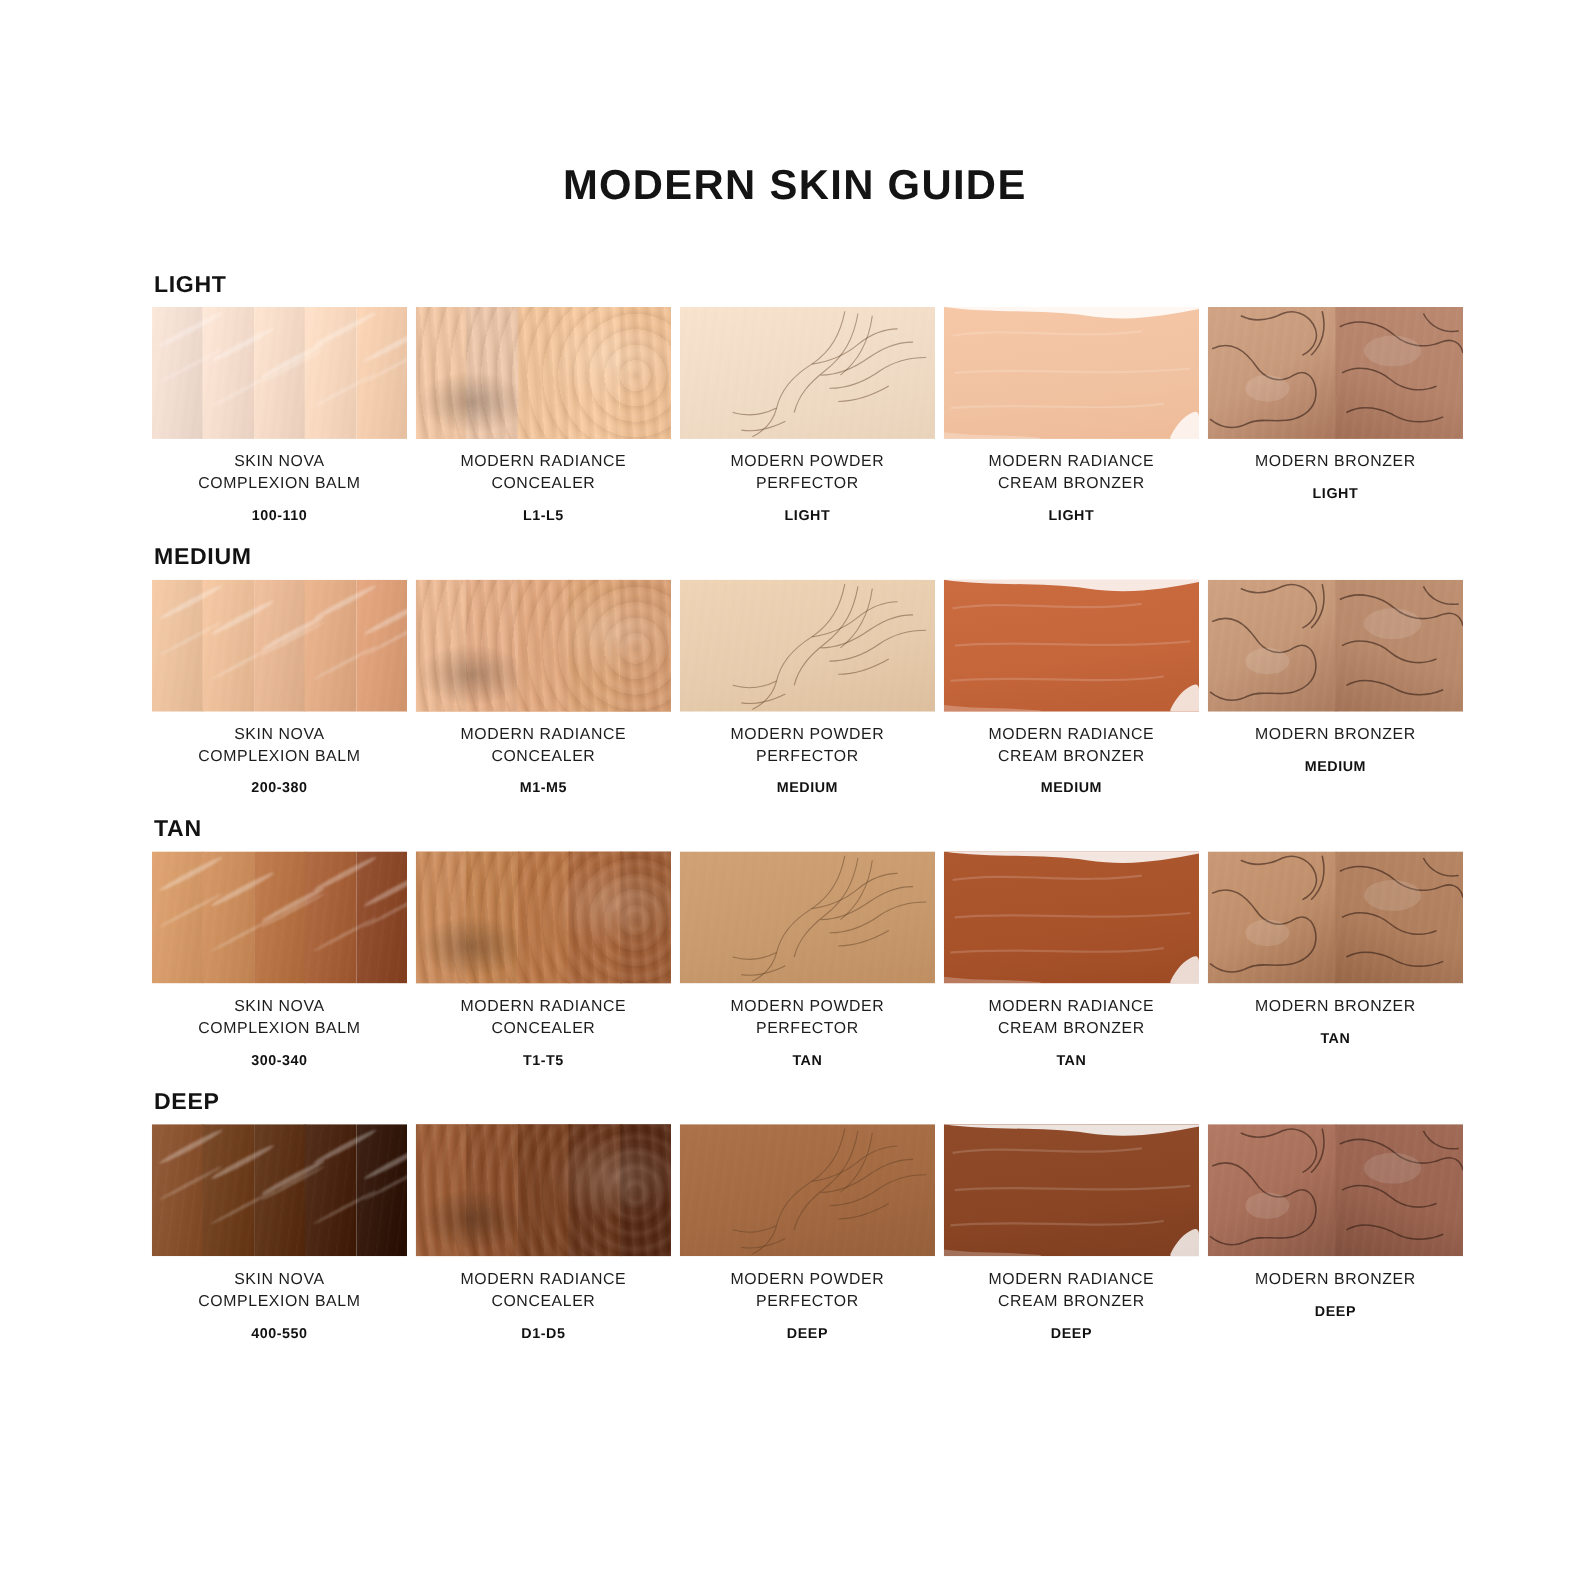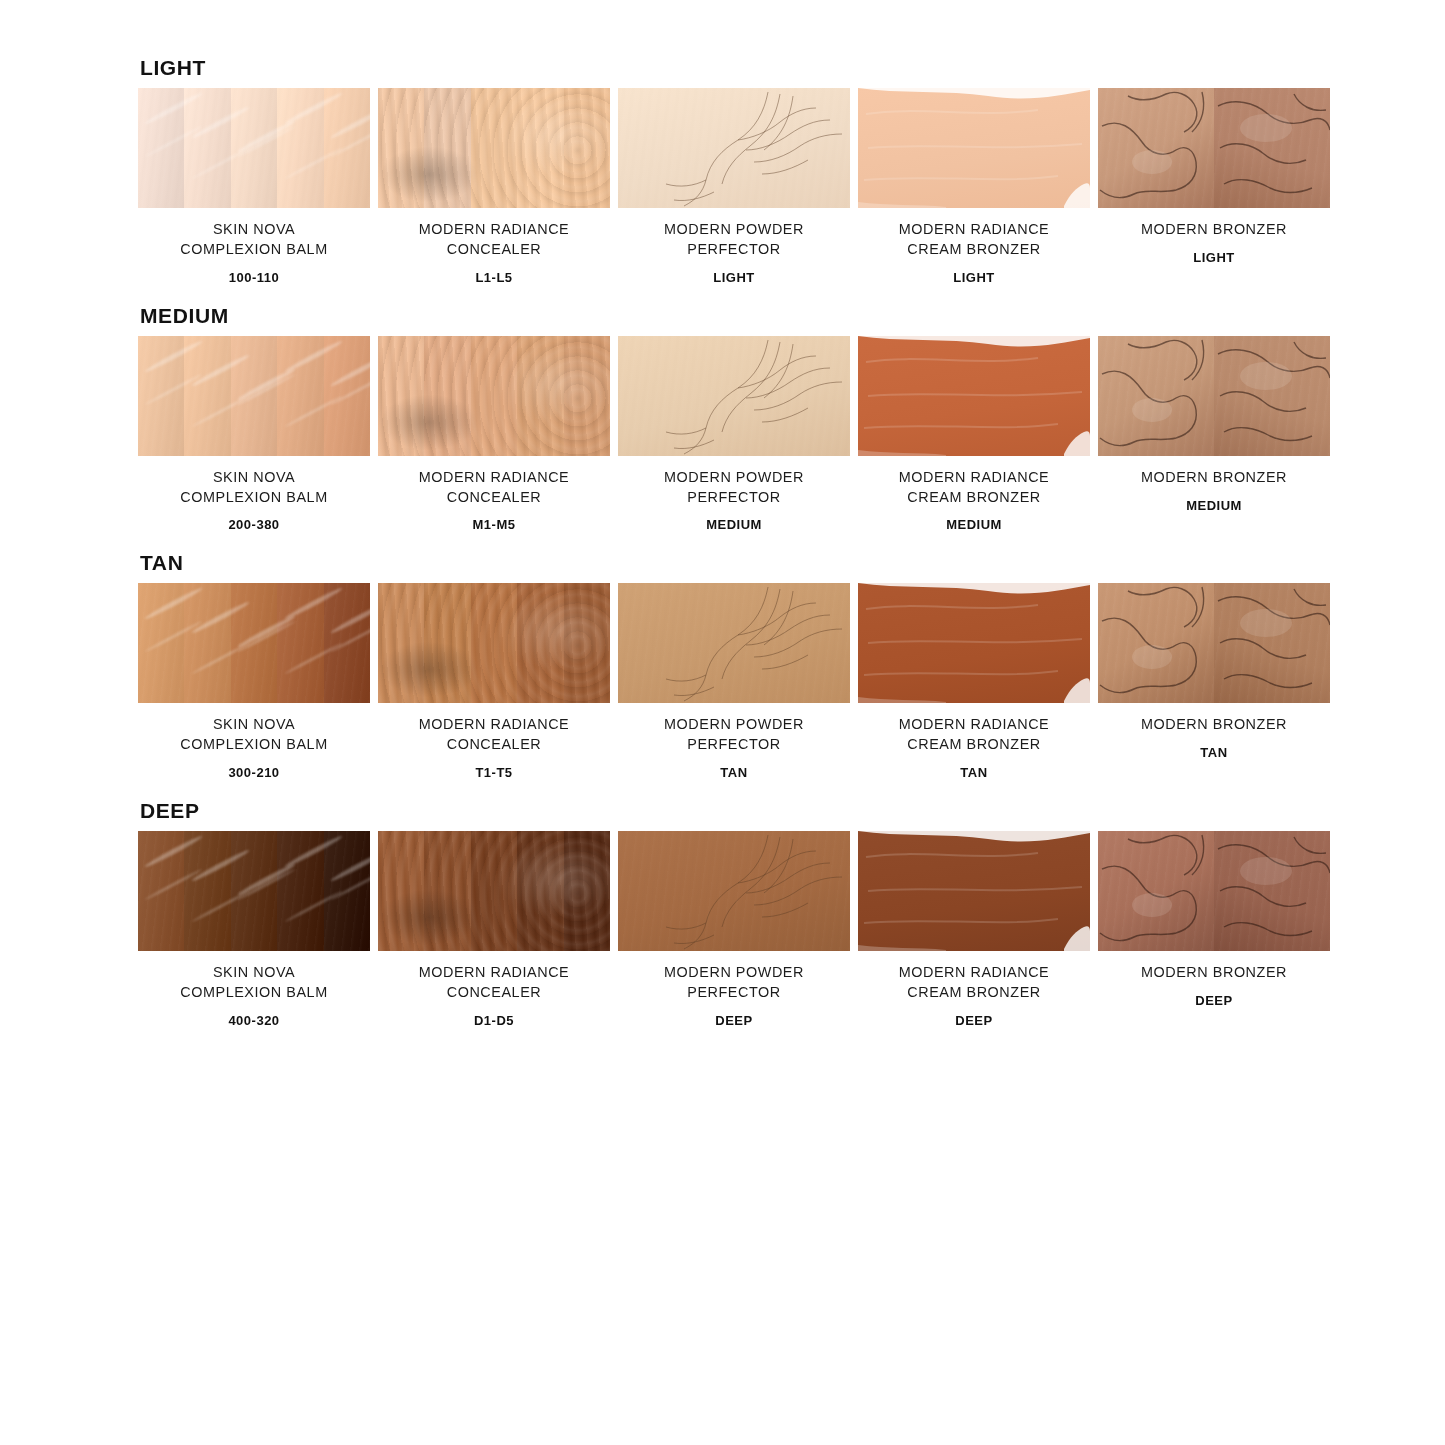--- a/index.html
+++ b/index.html
@@ -104,20 +104,21 @@
   .swirl {
     position: absolute;
     inset: 0;
     pointer-events: none;
   }
 </style>
 </head>
 <body>
 
 <div class="page">
+  <h1 class="page-title">MODERN SKIN GUIDE</h1>
   <div class="groups" id="groups-root">
       <div class="group">
         <div class="group-title">LIGHT</div>
         <div class="row">
           <div class="product">
             <div class="swatch">
               <div class="seg" style="left: 0%; width: 20.3%; background: linear-gradient(100deg, rgb(253, 232, 220) 0%, rgb(243, 222, 210) 45%, rgb(229, 208, 196) 100%);"></div>
               <div class="seg" style="left: 20%; width: 20.3%; background: linear-gradient(100deg, rgb(255, 233, 217) 0%, rgb(247, 223, 207) 45%, rgb(233, 209, 193) 100%);"></div>
               <div class="seg" style="left: 40%; width: 20.3%; background: linear-gradient(100deg, rgb(255, 230, 210) 0%, rgb(246, 220, 200) 45%, rgb(232, 206, 186) 100%);"></div>
               <div class="seg" style="left: 60%; width: 20.3%; background: linear-gradient(100deg, rgb(255, 227, 202) 0%, rgb(249, 217, 192) 45%, rgb(235, 203, 178) 100%);"></div>
@@ -360,21 +361,21 @@
               <div class="streak" style="left: 41.5%; top: 52px; width: 28%; height: 3px; border-radius: 50%; transform: rotate(-28deg); opacity: 0.4;"></div>
               <div class="streak" style="left: 61.5%; top: 18px; width: 28%; height: 5px; border-radius: 50%; transform: rotate(-28deg); opacity: 0.55;"></div>
               <div class="streak" style="left: 61.5%; top: 74px; width: 28%; height: 3px; border-radius: 50%; transform: rotate(-28deg); opacity: 0.4;"></div>
               <div class="streak" style="left: 81.5%; top: 32px; width: 28%; height: 5px; border-radius: 50%; transform: rotate(-28deg); opacity: 0.55;"></div>
               <div class="streak" style="left: 81.5%; top: 52px; width: 28%; height: 3px; border-radius: 50%; transform: rotate(-28deg); opacity: 0.4;"></div>
               <div class="grain" style="opacity: 0.25;"></div>
             </div>
             <div class="labels">
               <span class="label-line">SKIN NOVA</span>
               <span class="label-line">COMPLEXION BALM</span>
-              <span class="shade-line">300-210</span>
+              <span class="shade-line">300-340</span>
             </div>
           </div>
           <div class="product">
             <div class="swatch">
               <div class="seg" style="left: 0%; width: 20.4%; background: repeating-linear-gradient(86deg, rgb(210, 149, 102) 0px, rgb(201, 140, 93) 4px, rgb(191, 130, 83) 8px, rgb(201, 140, 93) 12px), rgb(201, 140, 93);"></div>
               <div class="seg" style="left: 20%; width: 20.4%; background: repeating-linear-gradient(86deg, rgb(201, 139, 89) 0px, rgb(192, 130, 80) 4px, rgb(182, 120, 70) 8px, rgb(192, 130, 80) 12px), rgb(192, 130, 80);"></div>
               <div class="seg" style="left: 40%; width: 20.4%; background: repeating-linear-gradient(86deg, rgb(194, 128, 81) 0px, rgb(185, 119, 72) 4px, rgb(175, 109, 62) 8px, rgb(185, 119, 72) 12px), rgb(185, 119, 72);"></div>
               <div class="seg" style="left: 60%; width: 20.4%; background: repeating-linear-gradient(86deg, rgb(180, 115, 73) 0px, rgb(171, 106, 64) 4px, rgb(161, 96, 54) 8px, rgb(171, 106, 64) 12px), rgb(171, 106, 64);"></div>
               <div class="seg" style="left: 80%; width: 20.4%; background: repeating-linear-gradient(86deg, rgb(167, 105, 66) 0px, rgb(158, 96, 57) 4px, rgb(148, 86, 47) 8px, rgb(158, 96, 57) 12px), rgb(158, 96, 57);"></div>
               <div class="swirl" style="background: radial-gradient(70px 40px at 22% 72%, rgba(0, 0, 0, 0.22), rgba(0, 0, 0, 0) 70%), radial-gradient(90px 55px at 78% 40%, rgba(255, 255, 255, 0.18), rgba(255, 255, 255, 0) 70%), repeating-radial-gradient(circle at 86% 52%, rgba(0, 0, 0, 0.06) 0px, rgba(0, 0, 0, 0) 5px, rgba(255, 255, 255, 0.06) 9px, rgba(0, 0, 0, 0) 14px);"></div>
@@ -475,21 +476,21 @@
               <div class="streak" style="left: 41.5%; top: 52px; width: 28%; height: 3px; border-radius: 50%; transform: rotate(-28deg); opacity: 0.4;"></div>
               <div class="streak" style="left: 61.5%; top: 18px; width: 28%; height: 5px; border-radius: 50%; transform: rotate(-28deg); opacity: 0.55;"></div>
               <div class="streak" style="left: 61.5%; top: 74px; width: 28%; height: 3px; border-radius: 50%; transform: rotate(-28deg); opacity: 0.4;"></div>
               <div class="streak" style="left: 81.5%; top: 32px; width: 28%; height: 5px; border-radius: 50%; transform: rotate(-28deg); opacity: 0.55;"></div>
               <div class="streak" style="left: 81.5%; top: 52px; width: 28%; height: 3px; border-radius: 50%; transform: rotate(-28deg); opacity: 0.4;"></div>
               <div class="grain" style="opacity: 0.25;"></div>
             </div>
             <div class="labels">
               <span class="label-line">SKIN NOVA</span>
               <span class="label-line">COMPLEXION BALM</span>
-              <span class="shade-line">400-320</span>
+              <span class="shade-line">400-550</span>
             </div>
           </div>
           <div class="product">
             <div class="swatch">
               <div class="seg" style="left: 0%; width: 20.4%; background: repeating-linear-gradient(86deg, rgb(166, 104, 66) 0px, rgb(157, 95, 57) 4px, rgb(147, 85, 47) 8px, rgb(157, 95, 57) 12px), rgb(157, 95, 57);"></div>
               <div class="seg" style="left: 20%; width: 20.4%; background: repeating-linear-gradient(86deg, rgb(151, 92, 57) 0px, rgb(142, 83, 48) 4px, rgb(132, 73, 38) 8px, rgb(142, 83, 48) 12px), rgb(142, 83, 48);"></div>
               <div class="seg" style="left: 40%; width: 20.4%; background: repeating-linear-gradient(86deg, rgb(133, 78, 47) 0px, rgb(124, 69, 38) 4px, rgb(114, 59, 28) 8px, rgb(124, 69, 38) 12px), rgb(124, 69, 38);"></div>
               <div class="seg" style="left: 60%; width: 20.4%; background: repeating-linear-gradient(86deg, rgb(116, 67, 41) 0px, rgb(107, 58, 32) 4px, rgb(97, 48, 22) 8px, rgb(107, 58, 32) 12px), rgb(107, 58, 32);"></div>
               <div class="seg" style="left: 80%; width: 20.4%; background: repeating-linear-gradient(86deg, rgb(99, 56, 35) 0px, rgb(90, 47, 26) 4px, rgb(80, 37, 16) 8px, rgb(90, 47, 26) 12px), rgb(90, 47, 26);"></div>
               <div class="swirl" style="background: radial-gradient(70px 40px at 22% 72%, rgba(0, 0, 0, 0.22), rgba(0, 0, 0, 0) 70%), radial-gradient(90px 55px at 78% 40%, rgba(255, 255, 255, 0.18), rgba(255, 255, 255, 0) 70%), repeating-radial-gradient(circle at 86% 52%, rgba(0, 0, 0, 0.06) 0px, rgba(0, 0, 0, 0) 5px, rgba(255, 255, 255, 0.06) 9px, rgba(0, 0, 0, 0) 14px);"></div>

